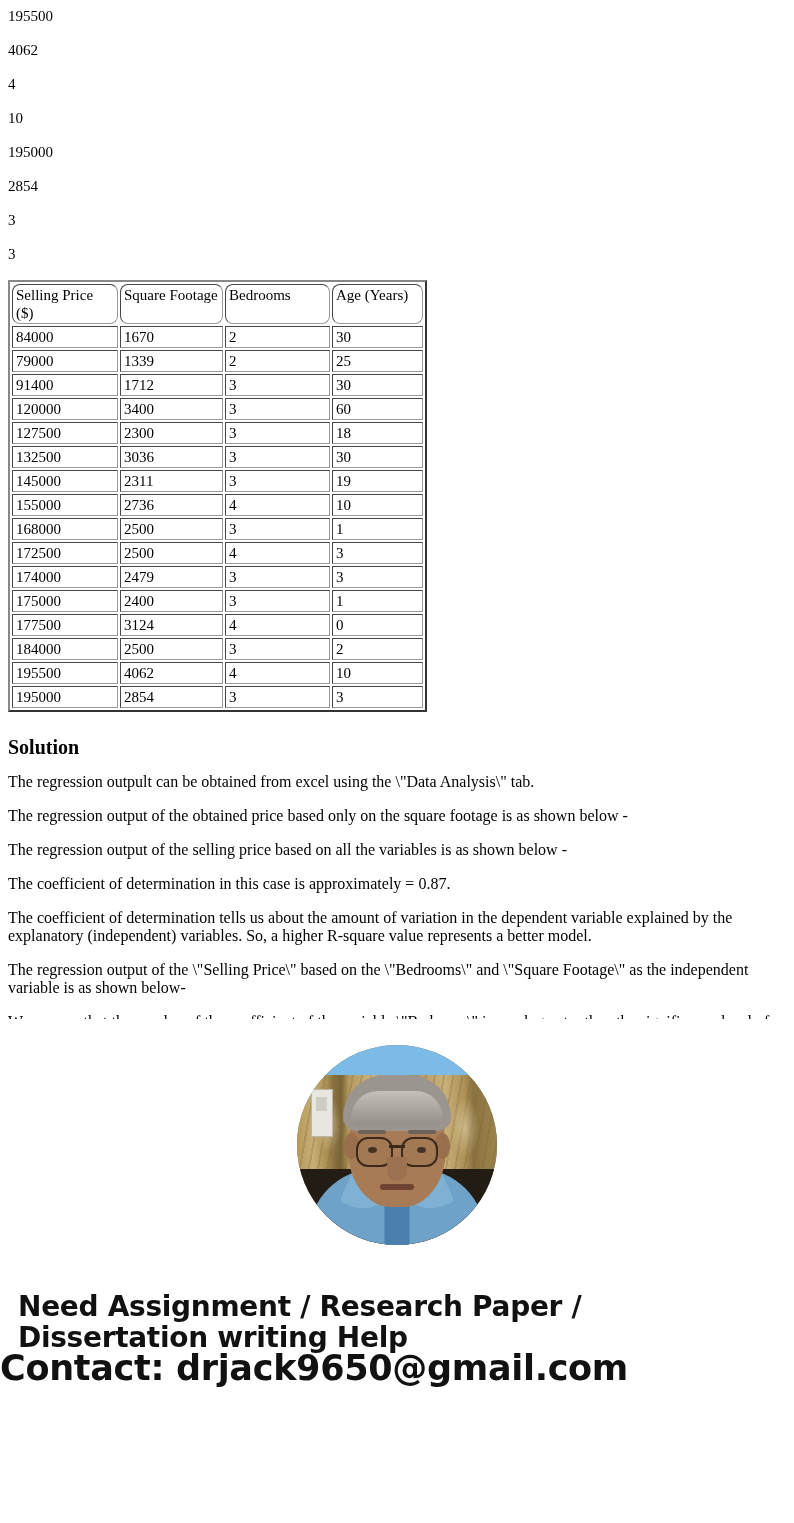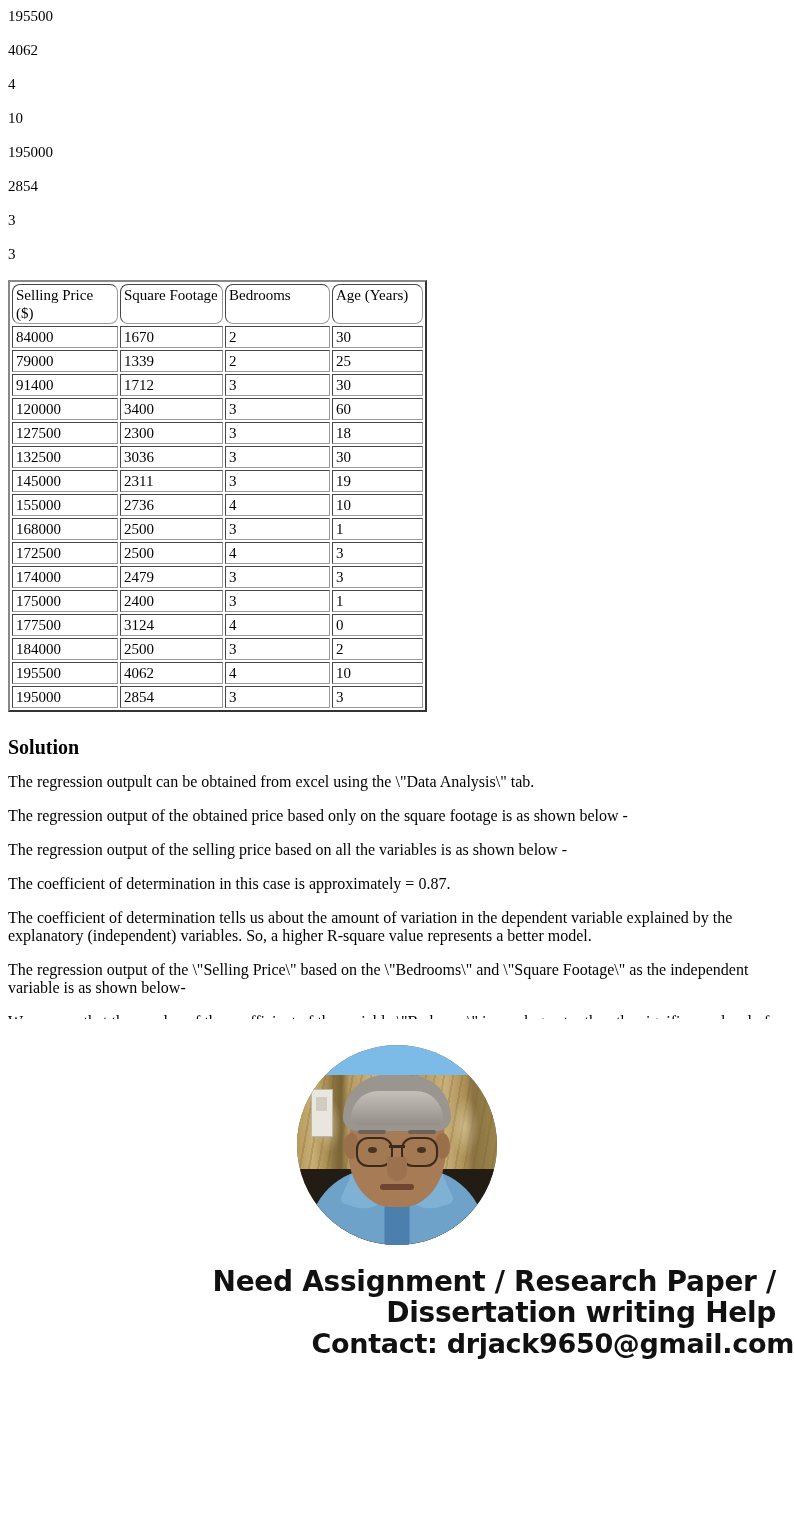--- a/index.html
+++ b/index.html
@@ -286,34 +286,34 @@
     left: 50%;
     transform: translateX(-50%);
     top: 139px;
     width: 34px; height: 6px;
     background: #6e4432;
     border-radius: 4px;
   }
 
   
   #promo {
-    margin-top: 21px;
-    text-align: right;
+    margin-top: 46px;
+    text-align: left;
     font-family: "DejaVu Sans", "Liberation Sans", sans-serif;
     font-weight: bold;
     color: #111111;
   }
   .promo-line1 {
     font-size: 28px;
     line-height: 31px;
     letter-spacing: -0.3px;
     padding: 0 18px;
   }
   .promo-line2 {
-    font-size: 27px;
+    font-size: 35px;
     line-height: 31px;
     letter-spacing: -0.3px;
   }
 </style>
 </head>
 <body>
 
 <div id="top-lines">
   <div class="loose-line">195500</div>
   <div class="loose-line">4062</div>

